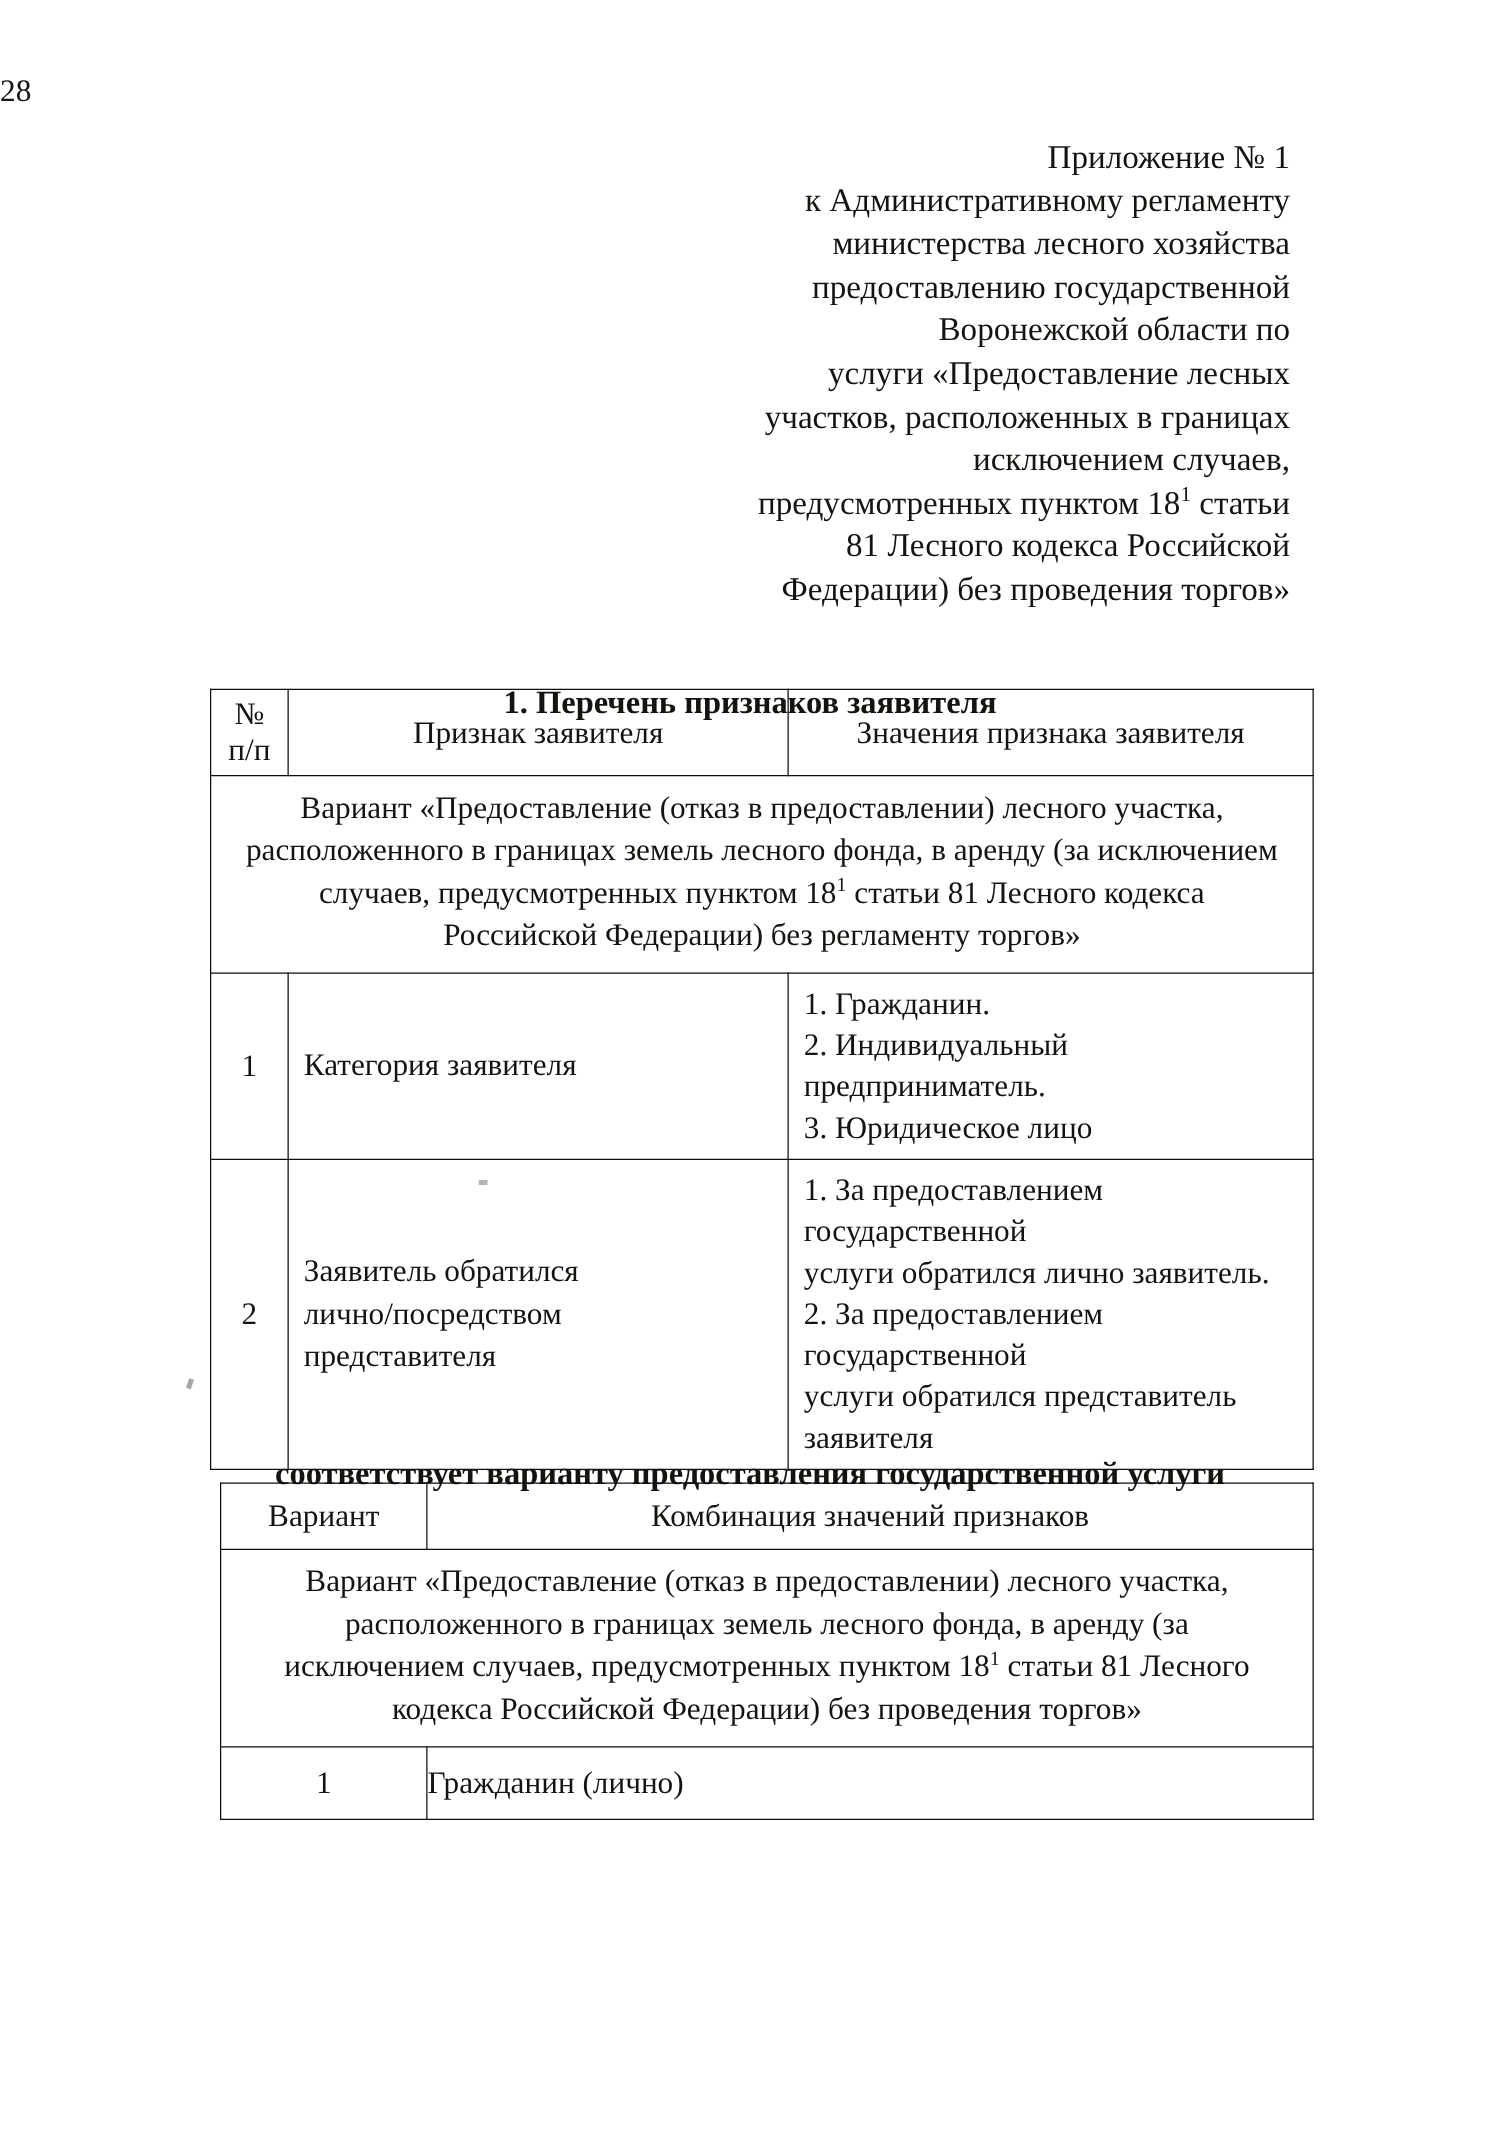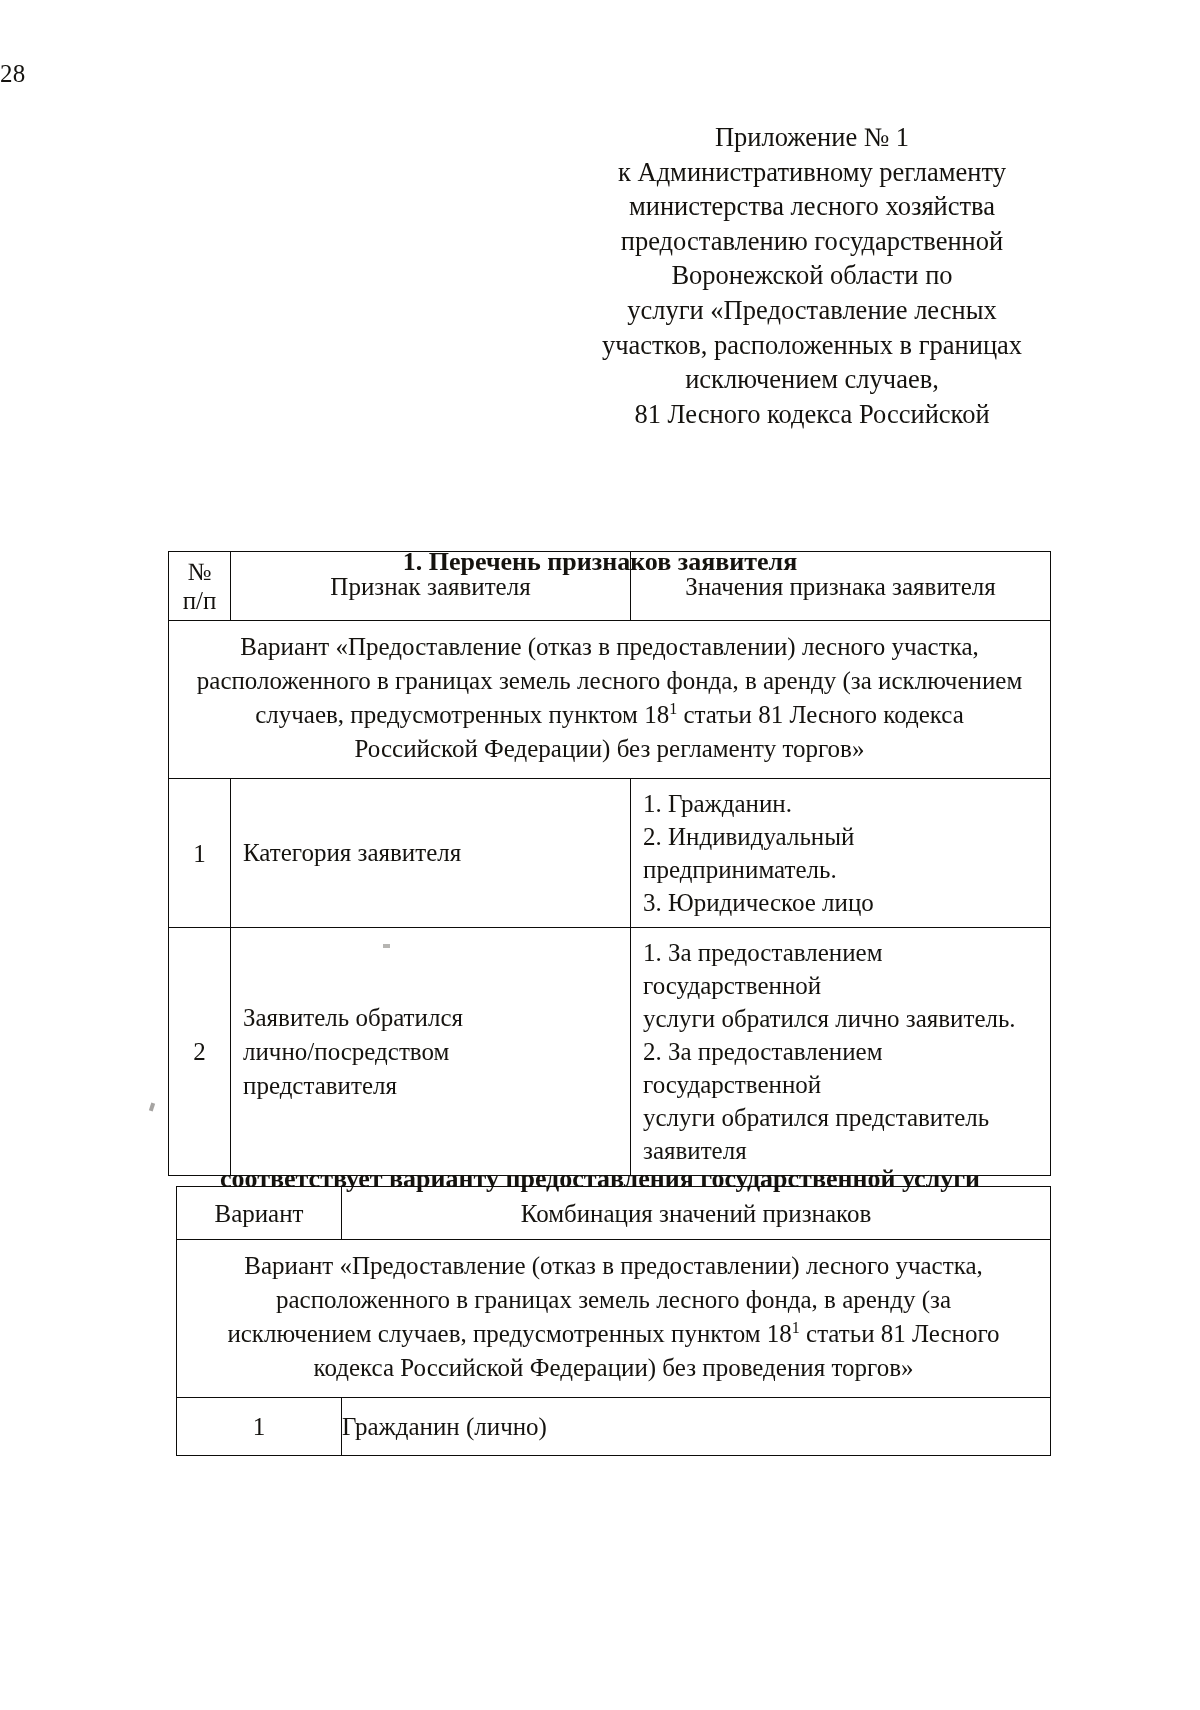--- a/index.html
+++ b/index.html
@@ -36,22 +36,21 @@
   }
 
   
   .addressee {
     position: absolute;
     top: 108px;
     left: 592px;
     width: 440px;
     font-size: 26.5px;
     line-height: 34.6px;
-    text-align: center;
-    margin-top: 12px;
+    text-align: right;
   }
   .addressee .ln {
     display: block;
     white-space: pre;
   }
   sup.sup {
     font-size: 0.64em;
     vertical-align: super;
     line-height: 0;
   }
@@ -161,21 +160,23 @@
 
   <div class="addressee">
     <span class="ln">Приложение № 1</span>
     <span class="ln">к Административному регламенту</span>
     <span class="ln">министерства лесного хозяйства</span>
     <span class="ln">предоставлению государственной</span>
     <span class="ln">Воронежской области по</span>
     <span class="ln">услуги «Предоставление лесных</span>
     <span class="ln">участков, расположенных в границах</span>
     <span class="ln">исключением случаев,</span>
+    <span class="ln"><span>предусмотренных пунктом 18</span><sup class="sup">1</sup><span> статьи</span></span>
     <span class="ln">81 Лесного кодекса Российской</span>
+    <span class="ln">Федерации) без проведения торгов»</span>
   </div>
 
   <div class="heading" id="heading-1">1. Перечень признаков заявителя</div>
 
   <table class="doc-table" id="table-признаков">
     <colgroup>
       <col class="col-num">
       <col class="col-name">
       <col class="col-vals">
     </colgroup>

